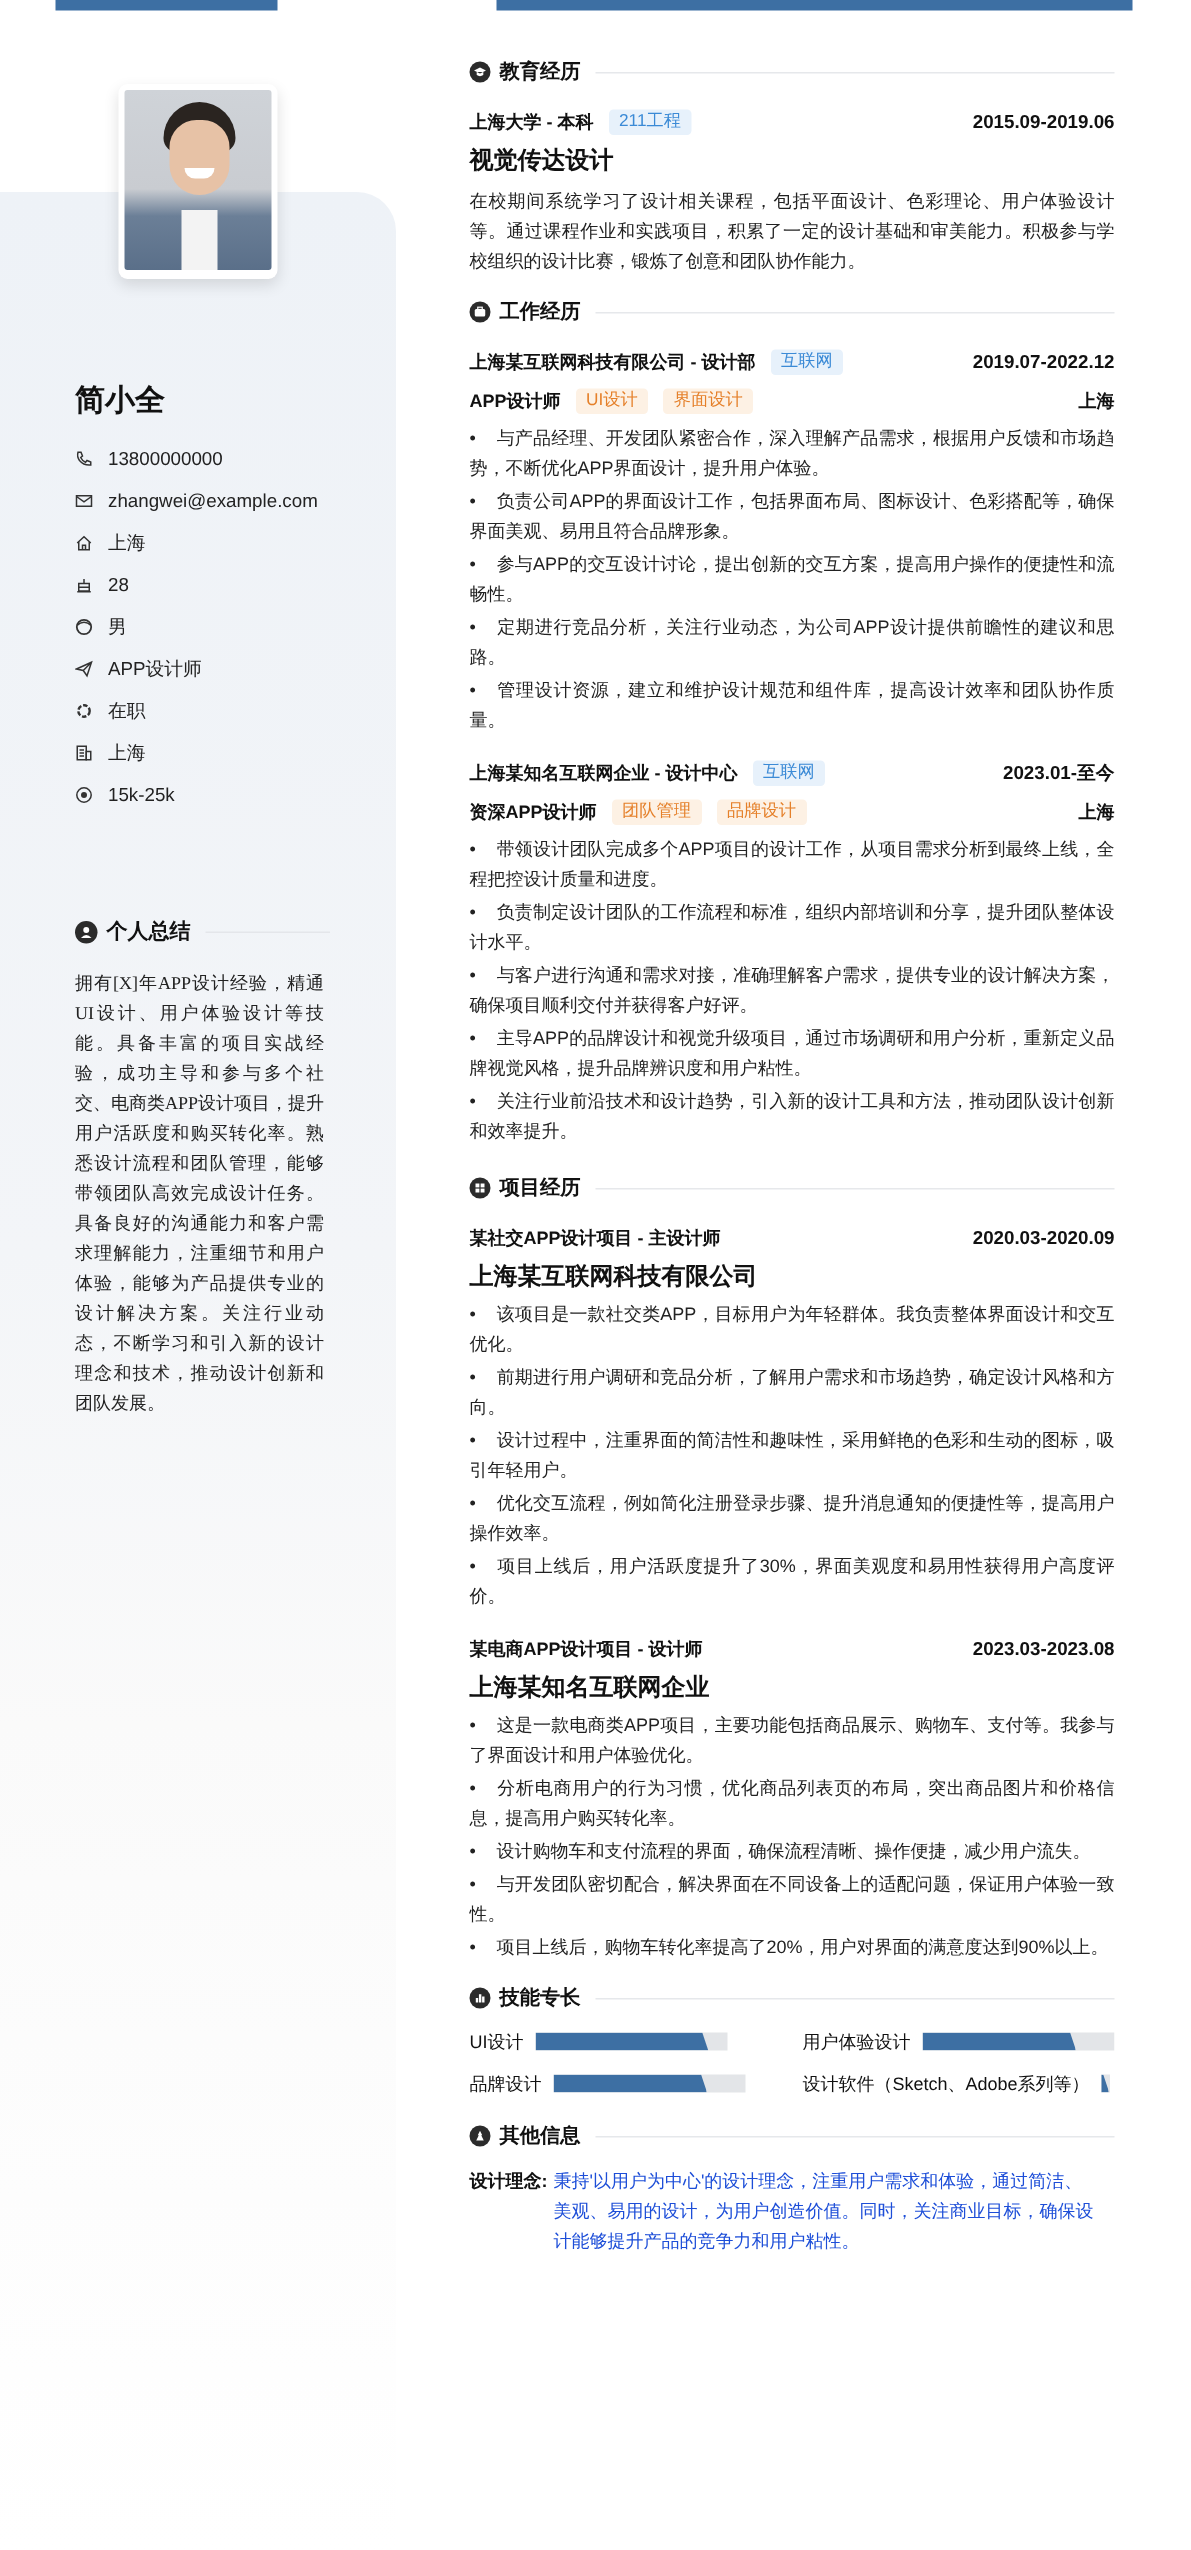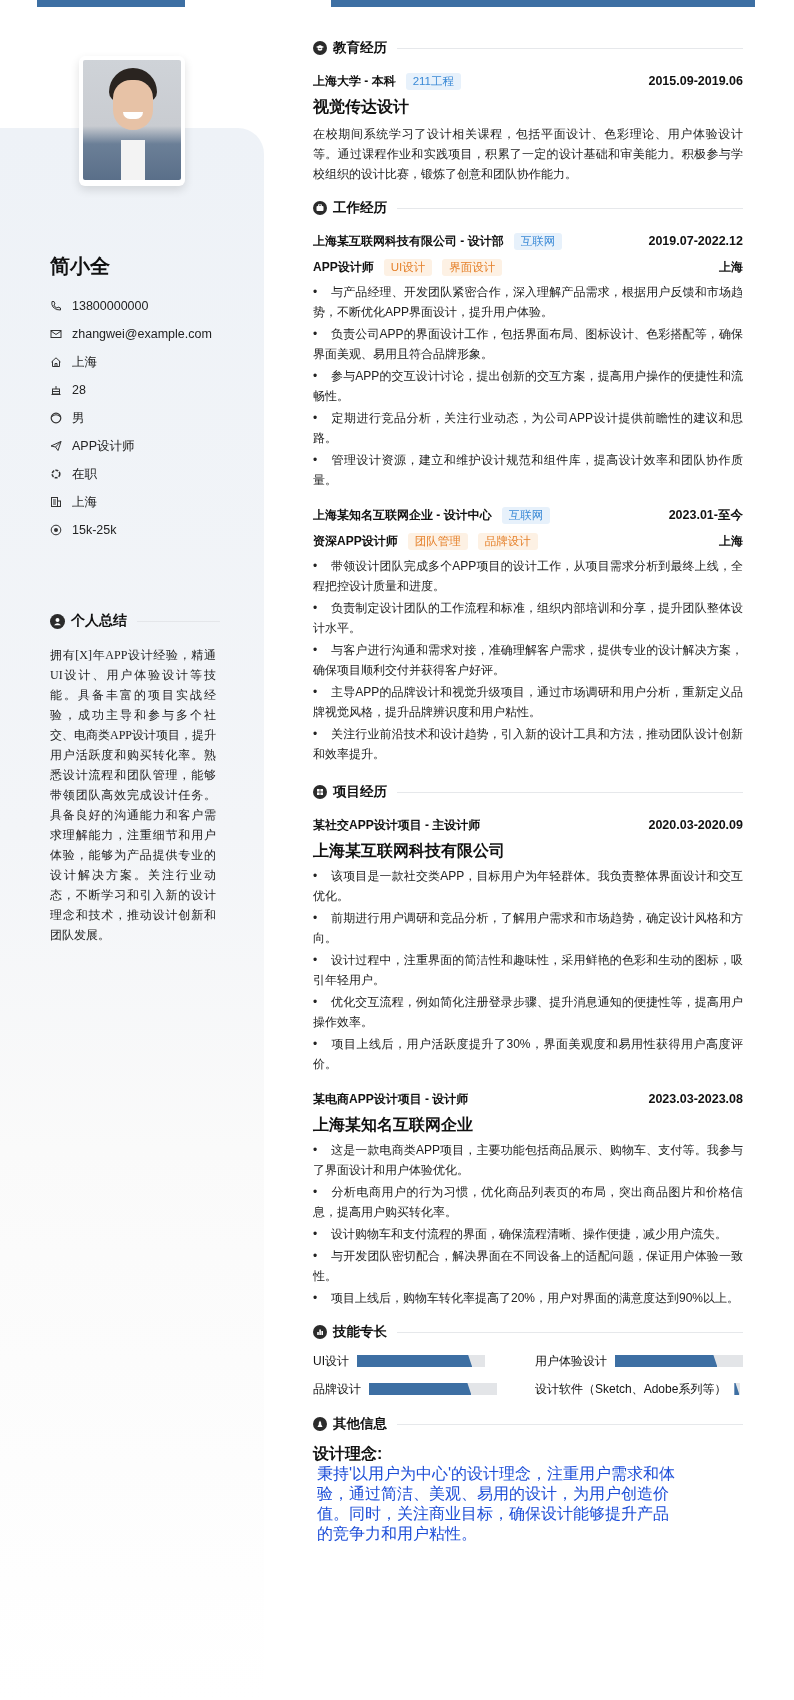--- a/index.html
+++ b/index.html
@@ -58,21 +58,21 @@
 
   .skills { display: grid; grid-template-columns: 222px 208px; row-gap: 10px; margin-top: 2px; margin-bottom: 14px; }
   .skill { display: flex; align-items: center; height: 18px; font-size: 12px; color: #111; white-space: nowrap; overflow: hidden; }
   .skill .label { margin-right: 8px; }
   .skill .track { height: 12px; background: #e3e5e8; position: relative; overflow: hidden; flex: none; }
   .skill .fill { position: absolute; left: 0; top: 0; height: 12px; background: #3d6fa3; clip-path: polygon(0 0, calc(100% - 4px) 0, 100% 100%, 0 100%); }
 
   .award { display: inline-flex; align-items: center; border: 1px solid #dcdfe3; border-radius: 6px; height: 28px; padding: 0 12px 0 12px; font-size: 12px; margin: 4px 0 14px 0; color: #222; background: #fff; }
   .award .tri { width: 0; height: 0; border-left: 7px solid #222; border-top: 4.5px solid transparent; border-bottom: 4.5px solid transparent; margin-right: 10px; }
 
-  .other-row { display: flex; font-size: 16px; line-height: 20px; flex-direction: column; }
+  .other-row { display: flex; font-size: 12px; line-height: 20px; }
   .other-row .k { font-weight: bold; white-space: nowrap; color: #111; }
   .other-row .v { color: #1d4ed8; width: 360px; }
 </style>
 </head>
 <body>
 
 <div class="top-bar-left"></div>
 <div class="top-bar-right"></div>
 
 <div class="sidebar"></div>

